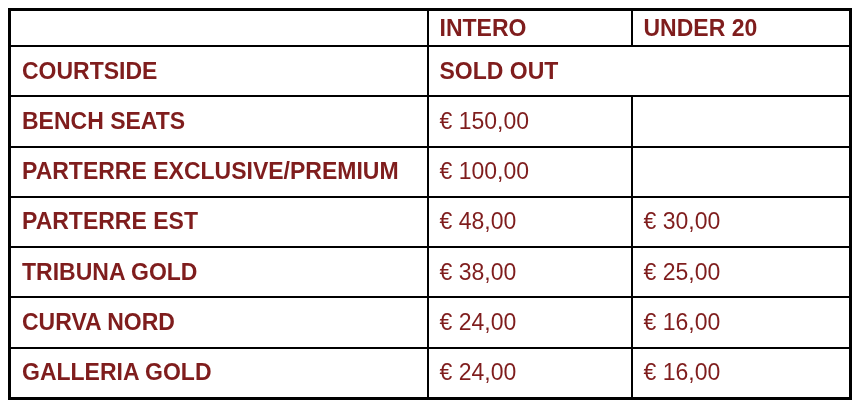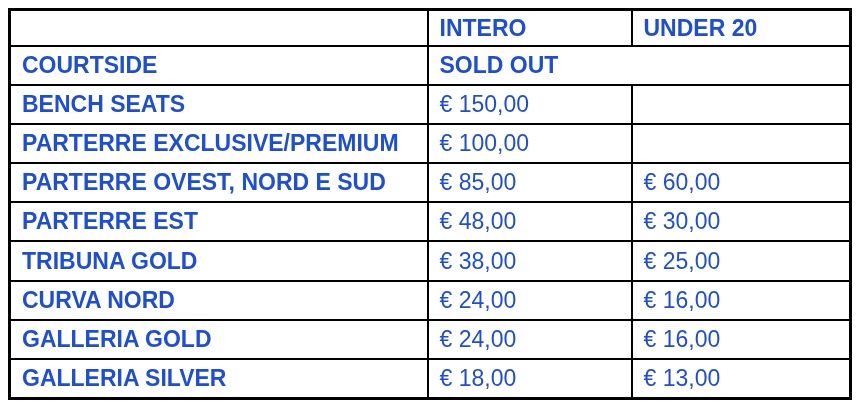--- a/index.html
+++ b/index.html
@@ -18,21 +18,21 @@
     overflow: hidden;
   }
   table.price-table {
     position: absolute;
     left: 8px;
     top: 8px;
     width: 841px;
     height: 392px;
     border-collapse: collapse;
     table-layout: fixed;
-    color: #1d4ed8;
+    color: #7f1d1d;
     background: #ffffff;
   }
   table.price-table th,
   table.price-table td {
     border: 2px solid #000000;
     padding: 0 0 0 11px;
     font-size: 23px;
     line-height: 1.0;
     vertical-align: middle;
     text-align: left;
@@ -82,44 +82,34 @@
     <td class="cat">BENCH SEATS</td>
     <td class="price">€ 150,00</td>
     <td class="price"></td>
   </tr>
         <tr>
     <td class="cat">PARTERRE EXCLUSIVE/PREMIUM</td>
     <td class="price">€ 100,00</td>
     <td class="price"></td>
   </tr>
         <tr>
-    <td class="cat">PARTERRE OVEST, NORD E SUD</td>
-    <td class="price">€ 85,00</td>
-    <td class="price">€ 60,00</td>
-  </tr>
-        <tr>
     <td class="cat">PARTERRE EST</td>
     <td class="price">€ 48,00</td>
     <td class="price">€ 30,00</td>
   </tr>
         <tr>
     <td class="cat">TRIBUNA GOLD</td>
     <td class="price">€ 38,00</td>
     <td class="price">€ 25,00</td>
   </tr>
         <tr>
     <td class="cat">CURVA NORD</td>
     <td class="price">€ 24,00</td>
     <td class="price">€ 16,00</td>
   </tr>
         <tr>
     <td class="cat">GALLERIA GOLD</td>
     <td class="price">€ 24,00</td>
     <td class="price">€ 16,00</td>
   </tr>
-        <tr>
-    <td class="cat">GALLERIA SILVER</td>
-    <td class="price">€ 18,00</td>
-    <td class="price">€ 13,00</td>
-  </tr>
       </tbody>
   </table>
 </div>
 
 </body></html>

